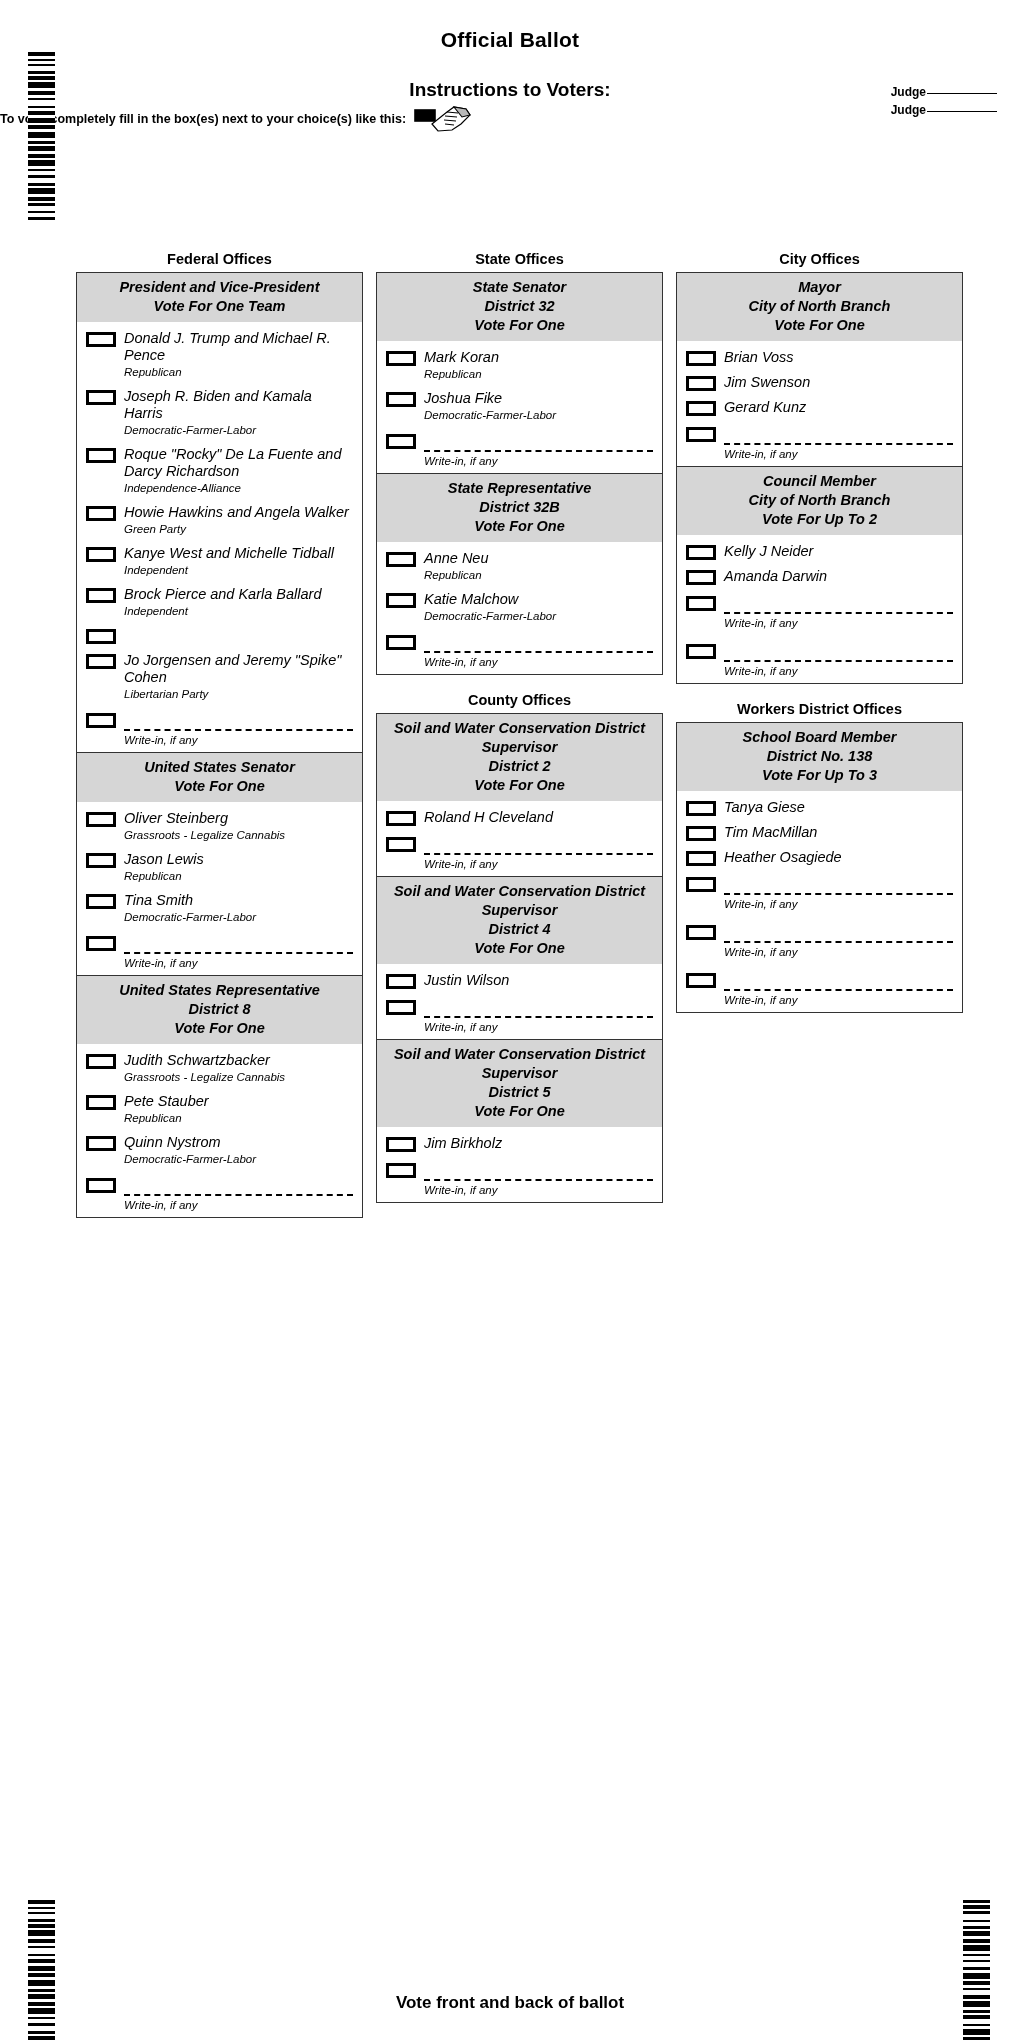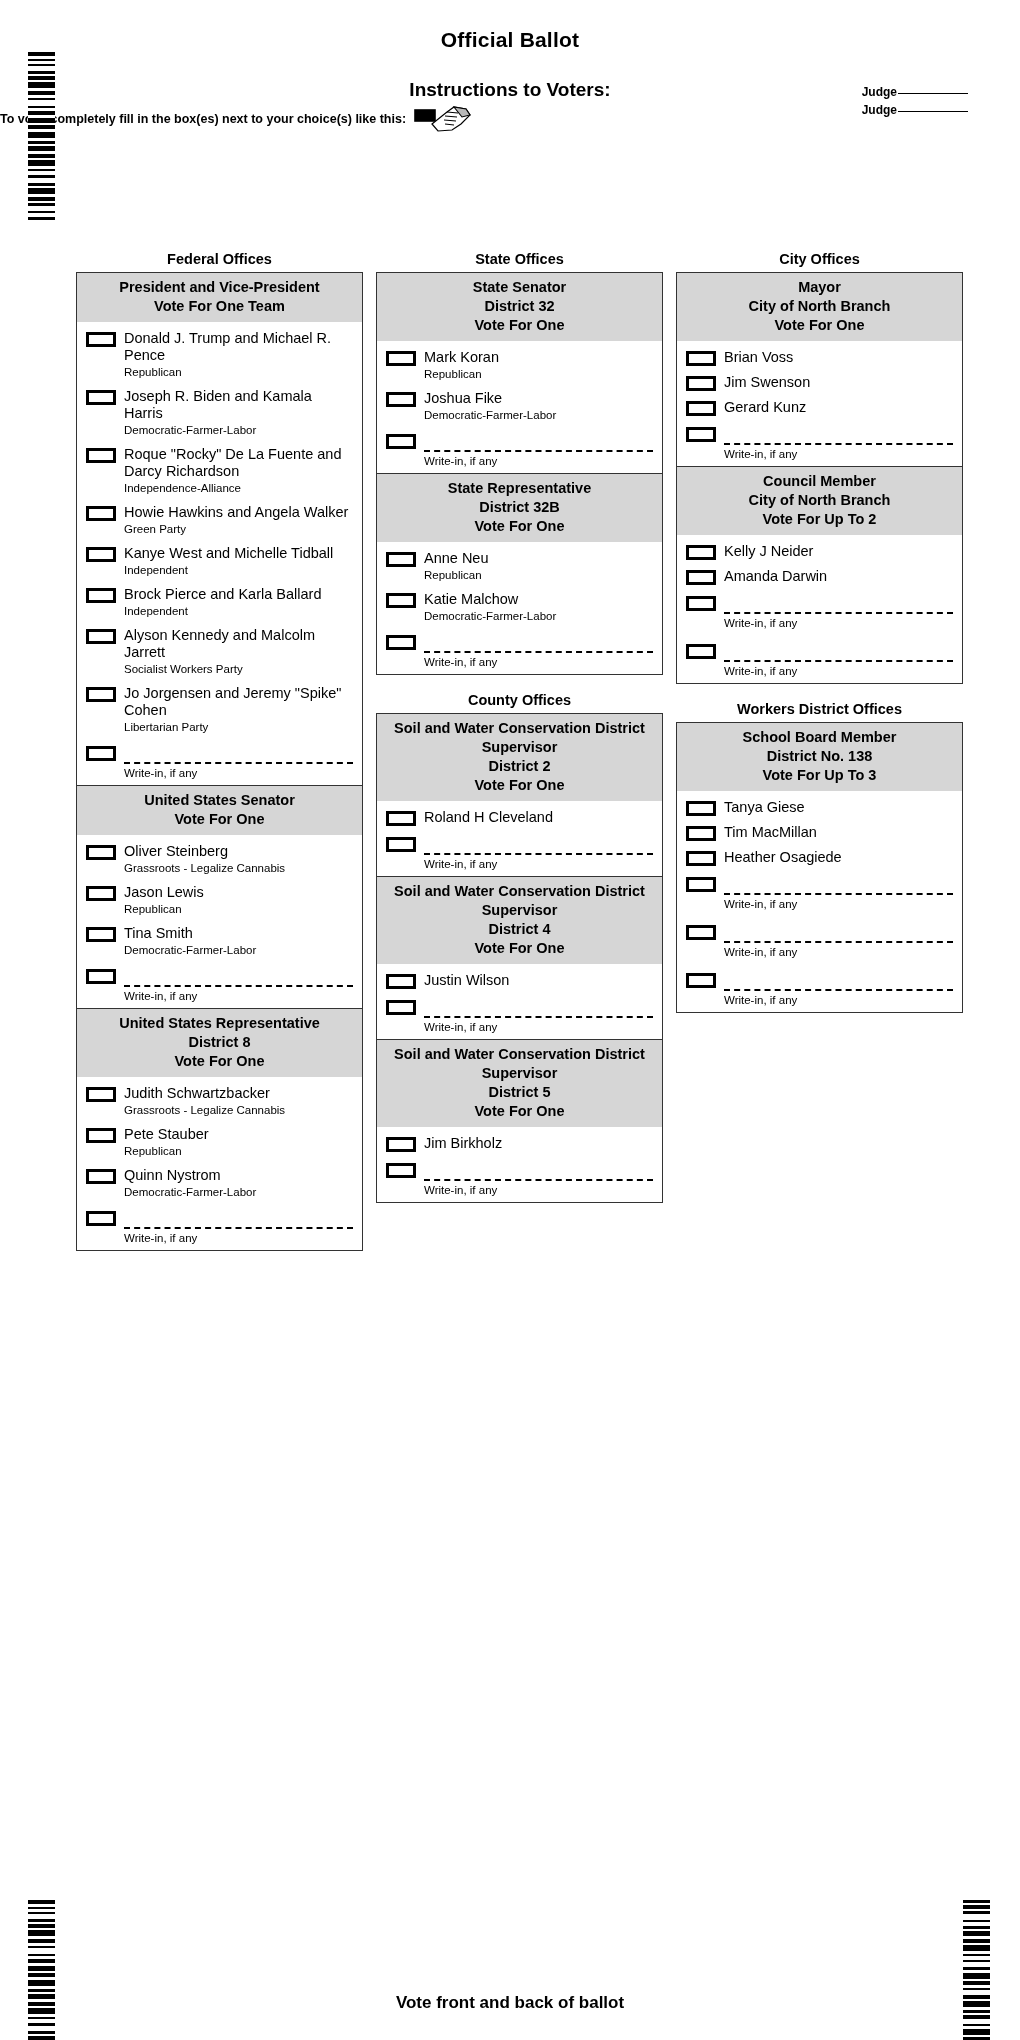--- a/index.html
+++ b/index.html
@@ -44,21 +44,21 @@
     gap: 8px;
     font-size: 12.5px;
     font-weight: bold;
     margin-top: 3px;
   }
 
   
   .judge-block {
     position: absolute;
     top: 83px;
-    right: 52px;
+    right: 23px;
     text-align: left;
     font-size: 12px;
     font-weight: bold;
     line-height: 18px;
   }
   .judge-line { white-space: nowrap; }
   .judge-rule {
     display: inline-block;
     width: 70px;
     border-bottom: 1.5px solid #000;
@@ -105,20 +105,21 @@
     font-size: 14.5px;
     font-weight: bold;
     padding: 1px 0 5px 0;
   }
   .group-heading.spaced { margin-top: 10px; }
 
   .contest-stack {
     border: 1.6px solid #333;
     background: #fff;
     margin-bottom: 16px;
+    font-style: italic;
   }
 
   .contest { border-bottom: 1.6px solid #333; }
   .contest:last-child { border-bottom: none; }
 
   .contest-header {
     background: #d6d6d6;
     text-align: center;
     font-weight: bold;
     font-size: 14.5px;
@@ -415,24 +416,20 @@
               <div class="choice-box"></div>
               <div class="choice-text">
                 <div class="cand-name">Brock Pierce and Karla Ballard</div>
                 <div class="cand-party">Independent</div>
               </div>
             </div>
             <div class="rule"></div>
             <div class="rule"></div>
             <div class="choice">
               <div class="choice-box"></div>
-              <div class="choice-text">
-                <div class="cand-name">Alyson Kennedy and Malcolm Jarrett</div>
-                <div class="cand-party">Socialist Workers Party</div>
-              </div>
             </div>
             <div class="rule"></div>
             <div class="choice">
               <div class="choice-box"></div>
               <div class="choice-text">
                 <div class="cand-name">Jo Jorgensen and Jeremy "Spike" Cohen</div>
                 <div class="cand-party">Libertarian Party</div>
               </div>
             </div>
             <div class="rule"></div>

